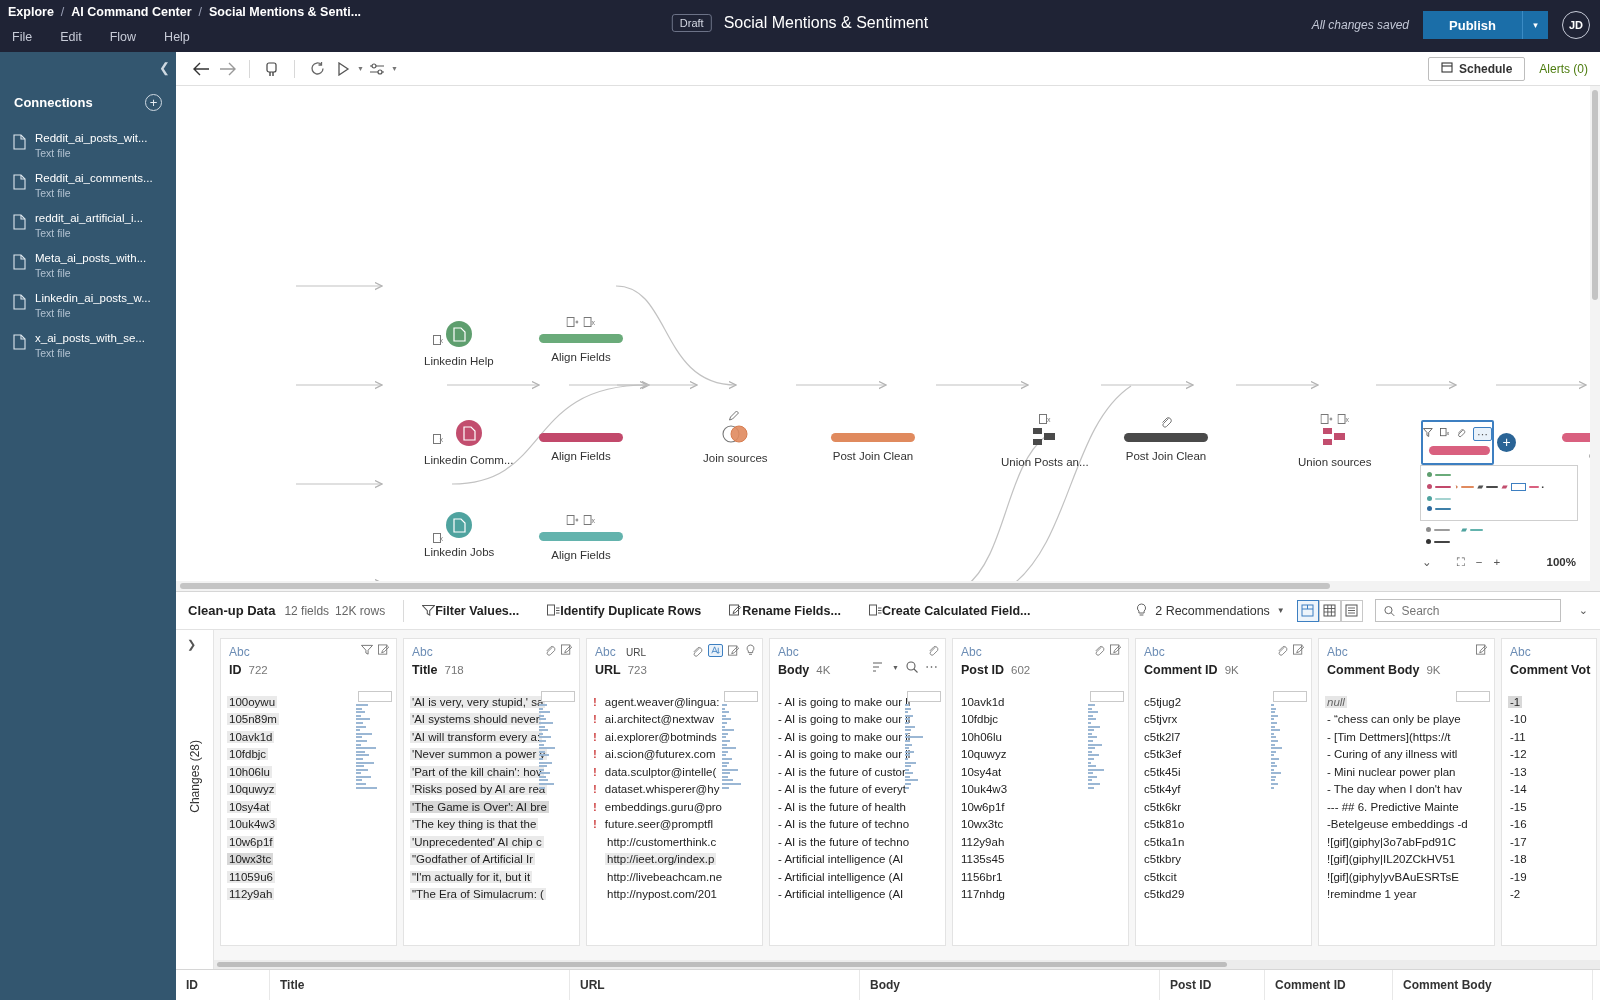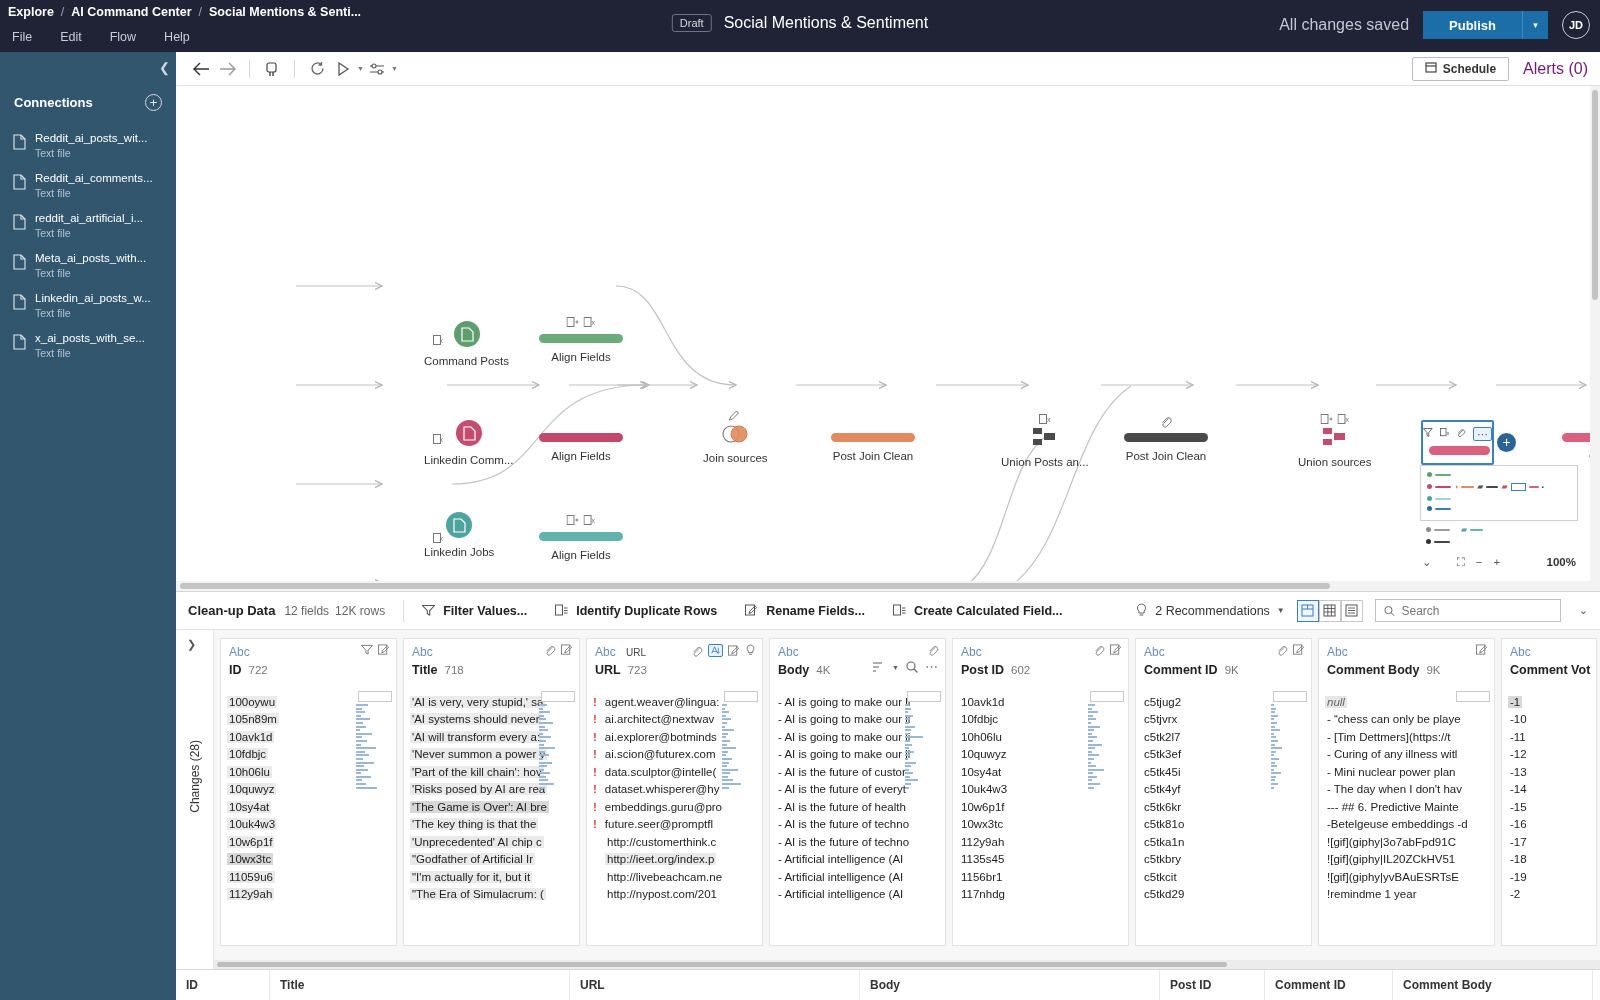--- a/index.html
+++ b/index.html
@@ -37,21 +37,21 @@
   }
   .draft-chip {
     border: 1px solid #6c7287; border-radius: 3px;
     padding: 2px 7px; font-size: 11px; color: #d3d7e2;
   }
   .doc-title { font-size: 16px; color: #ffffff; }
   .topbar-right {
     position: absolute; right: 10px; top: 11px;
     display: flex; align-items: center; gap: 14px;
   }
-  .saved-text { font-size: 16px; color: #c2c7d6; }
+  .saved-text { font-size: 12px; color: #c2c7d6; font-style: italic; }
   .publish-group { display: flex; }
   .publish-btn {
     background: #1b6ea8; color: #fff; border: none;
     font-size: 13px; font-weight: bold; padding: 0 26px; height: 28px;
     cursor: pointer; font-family: inherit;
   }
   .publish-caret {
     background: #1b6ea8; color: #fff; border: none; border-left: 1px solid #3b8bc4;
     width: 26px; height: 28px; cursor: pointer; font-size: 9px;
   }
@@ -112,21 +112,21 @@
   }
   .tb-sep { width: 1px; height: 18px; background: #d8d8d8; margin: 0 9px; }
   .tb-caret { font-size: 7px; color: #777; margin-left: 1px; cursor: pointer; }
   .tb-right { margin-left: auto; display: flex; align-items: center; gap: 14px; }
   .schedule-btn {
     border: 1px solid #bdbdbd; border-radius: 2px; background: #fff;
     height: 24px; padding: 0 12px; font-size: 12px; font-weight: bold;
     color: #333; display: flex; align-items: center; gap: 6px;
     cursor: pointer; font-family: inherit;
   }
-  .alerts-link { font-size: 16px; color: #701a75; cursor: pointer; }
+  .alerts-link { font-size: 12px; color: #4d7c0f; cursor: pointer; }
 
   
   .flow-canvas {
     flex: 0 0 506px; position: relative; background: #fff;
     overflow: hidden; border-bottom: 1px solid #d6d6d6;
   }
   .flow-svg { position: absolute; left: 0; top: 0; }
 
   .node { position: absolute; text-align: center; }
   .node-label {
@@ -202,21 +202,21 @@
   
   .profile-toolbar {
     flex: 0 0 38px; display: flex; align-items: center;
     padding: 0 12px; background: #fff; border-bottom: 1px solid #e2e2e2;
     gap: 0;
   }
   .pt-title { font-size: 13px; font-weight: bold; color: #222; }
   .pt-meta { font-size: 12px; color: #666; margin-left: 9px; }
   .pt-sep { width: 1px; height: 22px; background: #dadada; margin: 0 18px; }
   .pt-action {
-    display: flex; align-items: center; gap: 8px;
+    display: flex; align-items: center; 
     font-size: 12.5px; font-weight: bold; color: #222;
     margin-right: 28px; cursor: pointer; text-align: right;
   }
   .pt-right { margin-left: auto; display: flex; align-items: center; gap: 12px; }
   .recs {
     display: flex; align-items: center; gap: 7px;
     font-size: 12.5px; color: #333; cursor: pointer;
   }
   .view-toggles { display: flex; }
   .view-btn {
@@ -531,21 +531,21 @@
           <path d="M790 500c40 -30 40 -120 80 -150"></path>
         </g>
       </svg>
 
       <div class="node" style="left:248px; top:235px;">
         <span class="src-circle" style="background:#5e9e6e;">
           <svg width="13" height="15" viewBox="0 0 13 15" style="position:absolute;left:7px;top:6px;">
               <path d="M1 1h7l4 4v9H1z" fill="none" stroke="#fff" stroke-width="1.2"></path>
             </svg>
         </span>
-        <div class="node-label">Command Posts</div>
+        <div class="node-label">Linkedin Help</div>
       </div>
       <div style="position:absolute;left:257px;top:248px;">
         <svg width="12" height="12" viewBox="0 0 12 12">
             <rect x="0.5" y="1.5" width="7" height="9" fill="none" stroke="#777" stroke-width="1"></rect>
             <text x="6.5" y="9" font-size="7" fill="#777">x</text>
           </svg>
       </div>
 
       <div class="node" style="left:363px; top:246px;">
         <span class="step-bar" style="background:#6aab7a;"></span>

